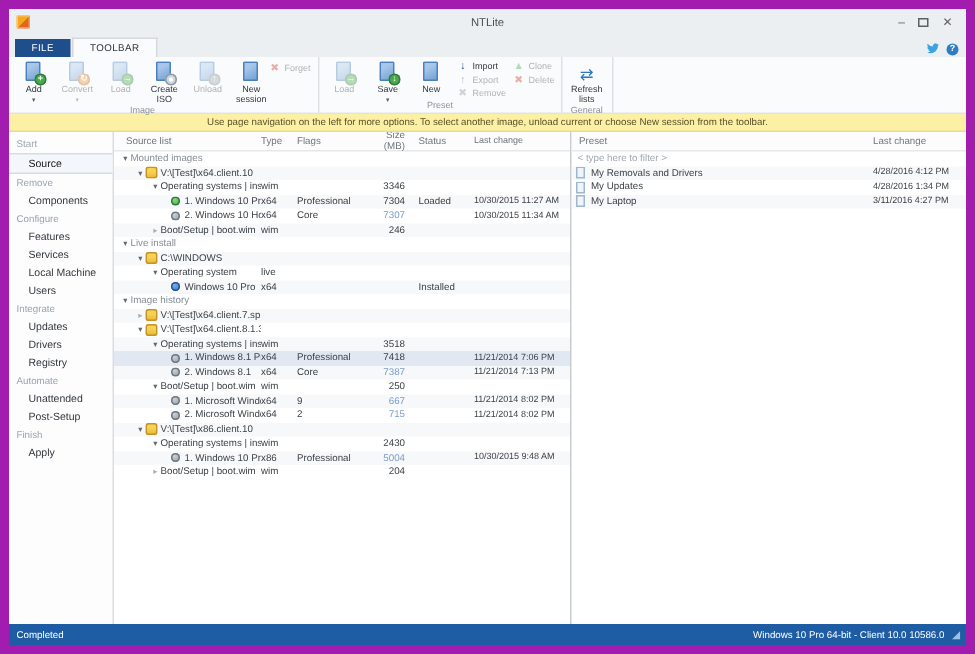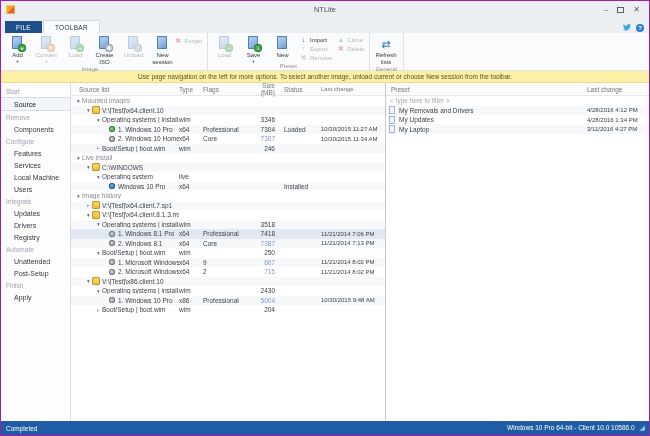--- a/index.html
+++ b/index.html
@@ -1,17 +1,17 @@
 <!DOCTYPE html>
 <html><head>
 <meta charset="utf-8">
 <style>
   * { box-sizing: border-box; margin:0; padding:0; }
   html,body { width:650px; height:436px; font-family:"Liberation Sans", sans-serif; background:#cfd6dd; }
-  .window { width:650px; height:436px; border:1px solid #a21caf; background:#eceff2; display:flex; flex-direction:column; overflow:hidden; }
+  .window { width:650px; height:436px; border:6px solid #a21caf; background:#eceff2; display:flex; flex-direction:column; overflow:hidden; }
 
   
   .titlebar { height:17px; flex:0 0 auto; display:flex; align-items:center; position:relative; background:#eceff2; }
   .app-icon { width:9px; height:9px; margin-left:5px; border-radius:1px;
     background:linear-gradient(135deg,#f6a81f 0 50%,#e2661b 50% 100%); box-shadow:inset 0 0 0 1px rgba(255,255,255,.35); }
   .title-text { position:absolute; left:0; right:0; text-align:center; font-size:7.5px; color:#4a4f55; }
   .win-btns { margin-left:auto; display:flex; gap:9px; padding-right:9px; z-index:2; align-items:center; }
   .win-btn { font-size:8px; color:#5a6066; line-height:8px; cursor:default; }
   .win-btn.max { width:7px; height:6px; border:1px solid #5a6066; font-size:0; }
 

